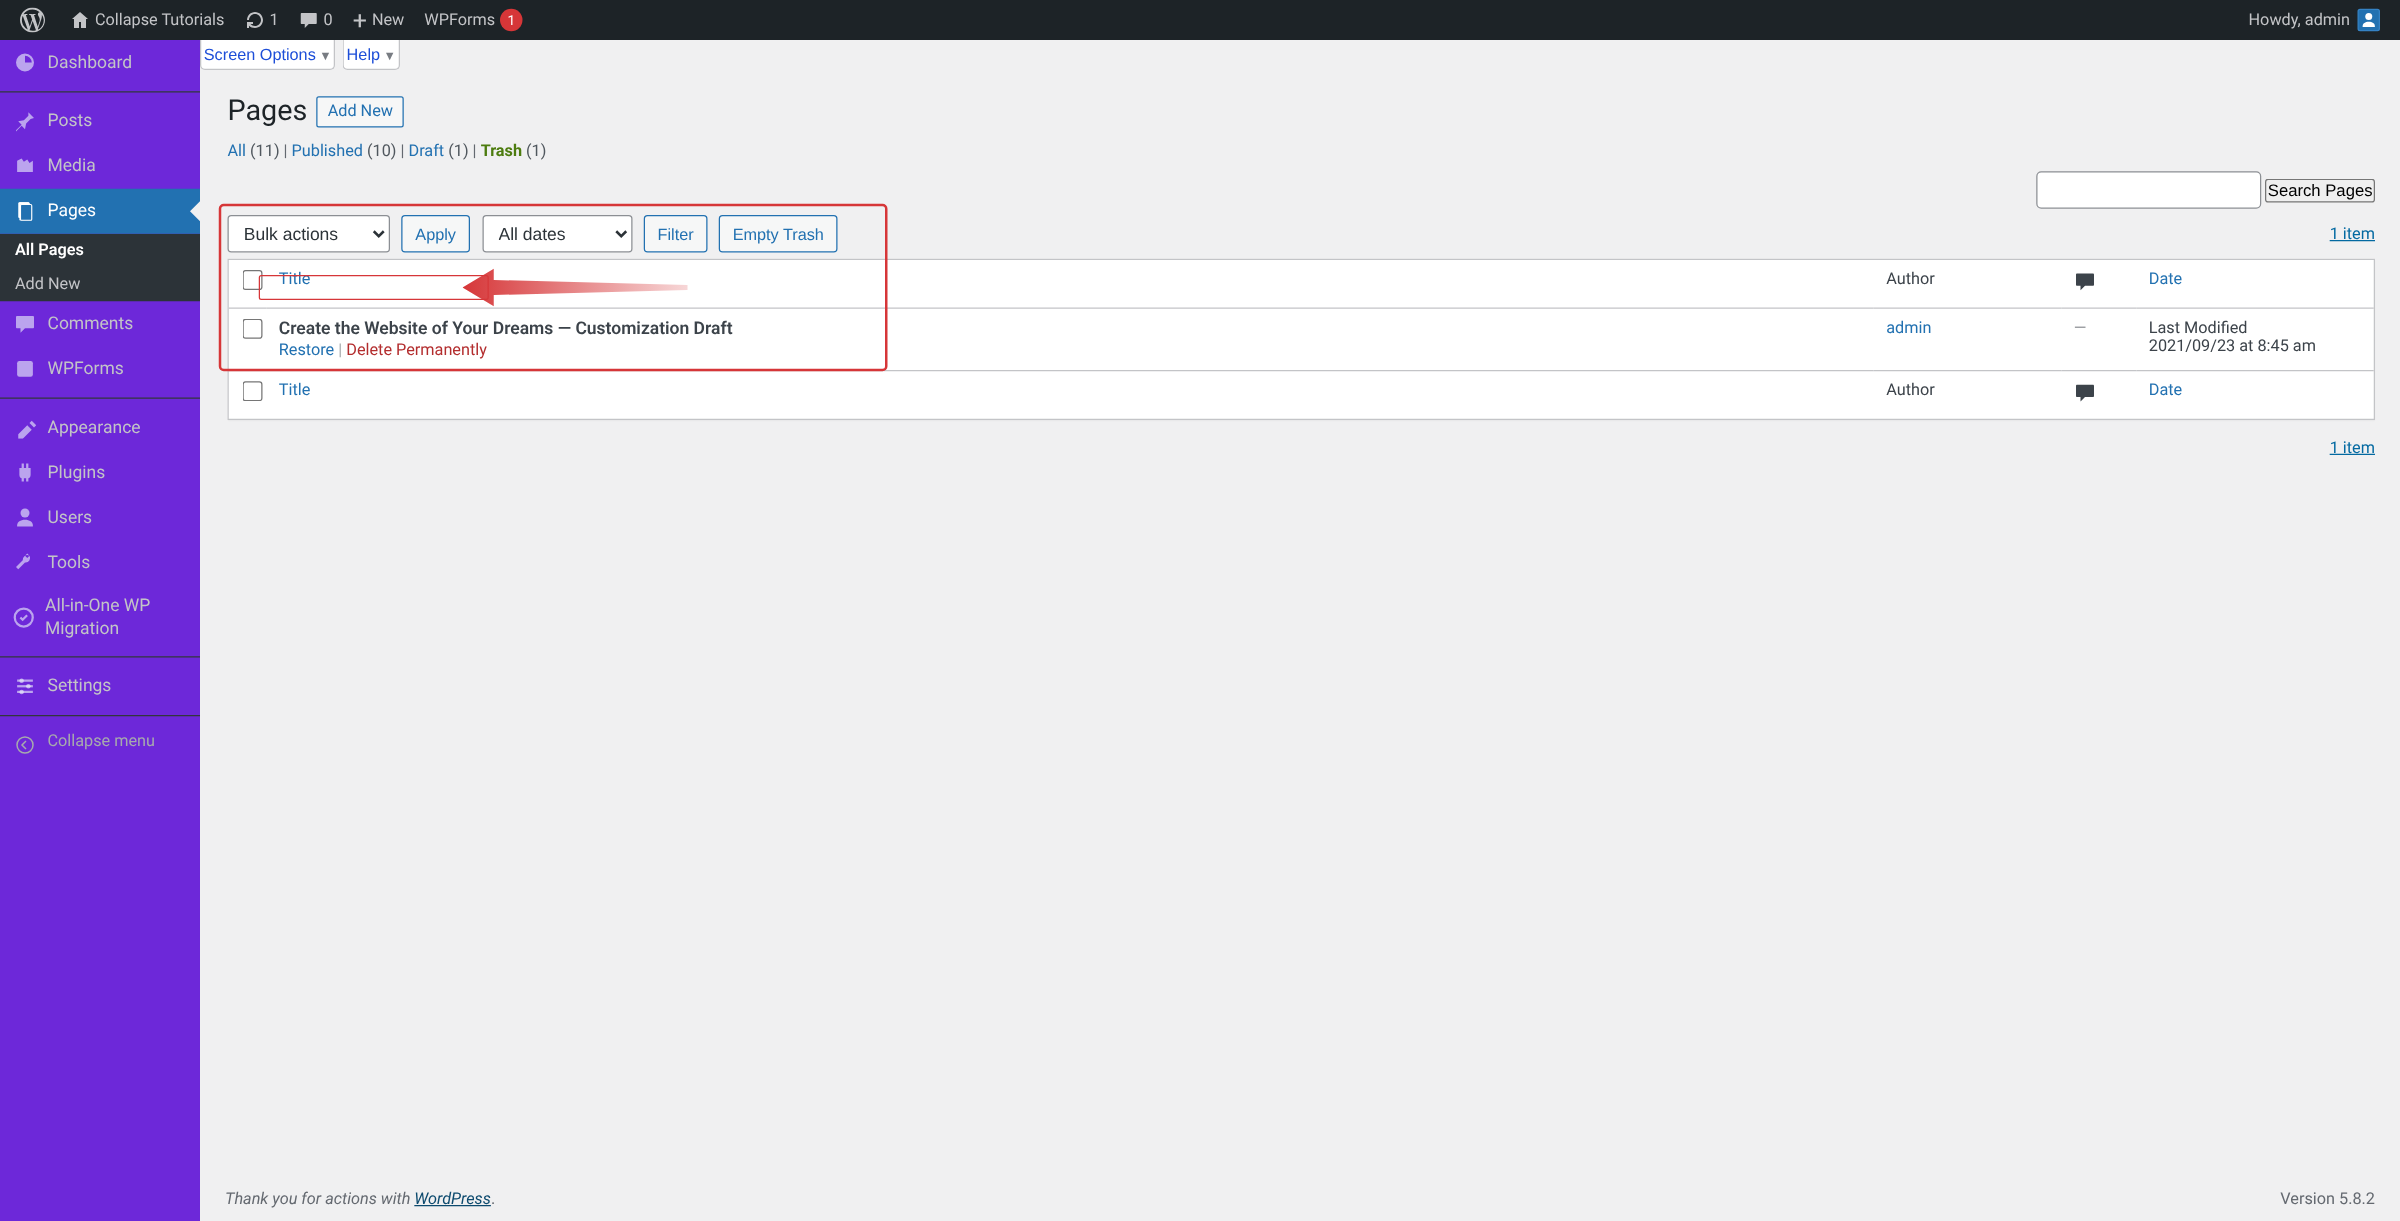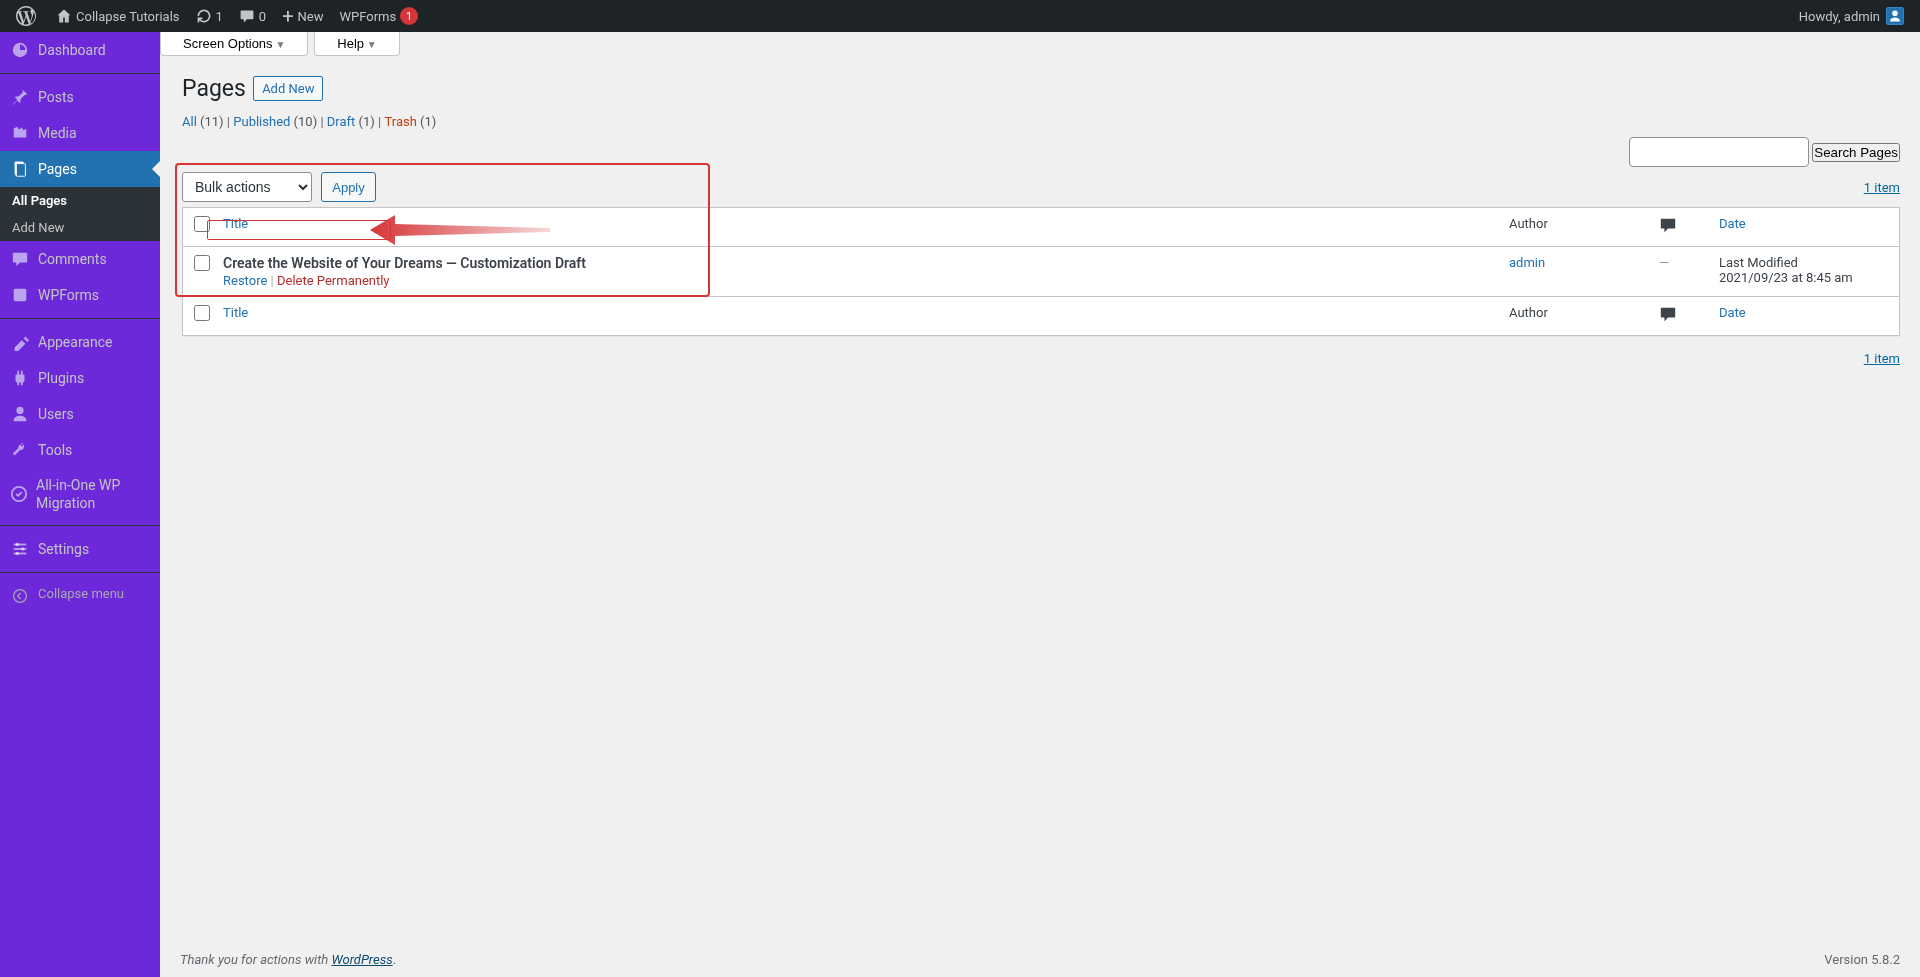--- a/index.html
+++ b/index.html
@@ -18,30 +18,30 @@
 #adminmenu .mi.current::after { content: ''; position: absolute; right: 0; top: 50%; transform: translateY(-50%); border: 8px solid transparent; border-right-color: #f0f0f1; }
 #adminmenu .sub { background: #2c3338; font-size: 13px; }
 #adminmenu .sub .si { padding: 6px 12px; cursor: pointer; color: #c3c4c7; }
 #adminmenu .sub .si.scurrent { color: #fff; font-weight: 600; }
 #adminmenu .sep { border-top: 1px solid #32373c; margin: 5px 0; }
 #adminmenu .collapse-btn { display: flex; padding: 8px 8px 8px 10px; cursor: pointer; color: #a7aaad; font-size: 13px; }
 #adminmenu .collapse-btn .micon { width: 20px; height: 20px; margin-right: 8px; display: inline-flex; align-items: center; justify-content: center; color: #a7aaad; }
 #wpcontent { margin-left: 160px; padding-top: 32px; min-height: 100vh; display: flex; flex-direction: column; }
 #wpbody { padding: 0 20px; flex: 1; }
 .screen-meta-links { float: right; margin: 0 20px 0 0; position: relative; top: 0; display: flex; gap: 6px; }
-.screen-meta-links .show-settings { border: 1px solid #c3c4c7; border-top: none; background: #fff; border-radius: 0 0 4px 4px; padding: 4px 22px; font-size: 13px; color: #000000; cursor: pointer; }
+.screen-meta-links .show-settings { border: 1px solid #c3c4c7; border-top: none; background: #fff; border-radius: 0 0 4px 4px; padding: 4px 2px; font-size: 13px; color: #1d4ed8; cursor: pointer; }
 .screen-meta-links .show-settings::after { content: ' ▼'; font-size: 10px; color: #787c82; }
 .wrap { margin: 10px 0 0 2px; }
 .wrap h1 { font-size: 23px; font-weight: 400; padding: 9px 0 4px 0; display: inline-block; color: #1d2327; }
 .page-title-action { display: inline-block; margin-left: 4px; padding: 4px 8px; border: 1px solid #2271b1; border-radius: 2px; color: #2271b1; font-size: 13px; background: #f6f7f7; cursor: pointer; position: relative; top: -3px; }
 .subsubsub { list-style: none; margin: 8px 0; font-size: 13px; color: #646970; }
 .subsubsub li { display: inline; }
 .subsubsub a { color: #2271b1; text-decoration: none; }
 .subsubsub .count { color: #50575e; }
-.subsubsub .current-filter { color: #c2410c; font-weight: 400; }
+.subsubsub .current-filter { color: #4d7c0f; font-weight: 700; }
 .search-box { float: right; margin-bottom: 4px; }
 .search-box input[type=search] { width: 180px; height: 30px; border: 1px solid #8c8f94; border-radius: 4px; padding: 0 8px; font-size: 14px; }
 .tablenav { clear: both; height: 32px; margin: 6px 0 4px; display: flex; align-items: center; }
 .tablenav .actions select { height: 30px; border: 1px solid #8c8f94; border-radius: 3px; background: #fff; padding: 0 24px 0 8px; font-size: 14px; min-width: 120px; color: #2c3338; }
 .tablenav .button { height: 30px; border: 1px solid #2271b1; background: #f6f7f7; color: #2271b1; border-radius: 3px; padding: 0 10px; font-size: 13px; cursor: pointer; margin-left: 6px; }
 .tablenav .tablenav-pages { margin-left: auto; font-size: 13px; color: #0369a1; text-decoration: underline; }
 .wp-list-table { width: 100%; border: 1px solid #c3c4c7; border-spacing: 0; background: #fff; box-shadow: 0 1px 1px rgba(0,0,0,.04); }
 .wp-list-table th, .wp-list-table td { padding: 8px 10px; text-align: left; vertical-align: top; font-size: 13px; }
 .wp-list-table thead th, .wp-list-table tfoot th { font-weight: 400; color: #2271b1; }
 .wp-list-table thead th a, .wp-list-table tfoot th a { color: #2271b1; text-decoration: none; }
@@ -269,20 +269,25 @@
 
       <div class="search-box">
         <input type="search" style="">
         <button class="button">Search Pages</button>
       </div>
 
       <div class="tablenav">
         <div class="actions">
           <select><option>Bulk actions</option></select>
           <button class="button">Apply</button>
+        </div>
+        <div class="actions" style="margin-left:10px;">
+          <select><option>All dates</option></select>
+          <button class="button">Filter</button>
+          <button class="button">Empty Trash</button>
         </div>
         <div class="tablenav-pages">1 item</div>
       </div>
 
       <table class="wp-list-table">
         <thead>
           <tr>
             <th class="check-column"><input type="checkbox" style=""></th>
             <th><a href="#">Title</a></th>
             <th class="col-author static">Author</th>

